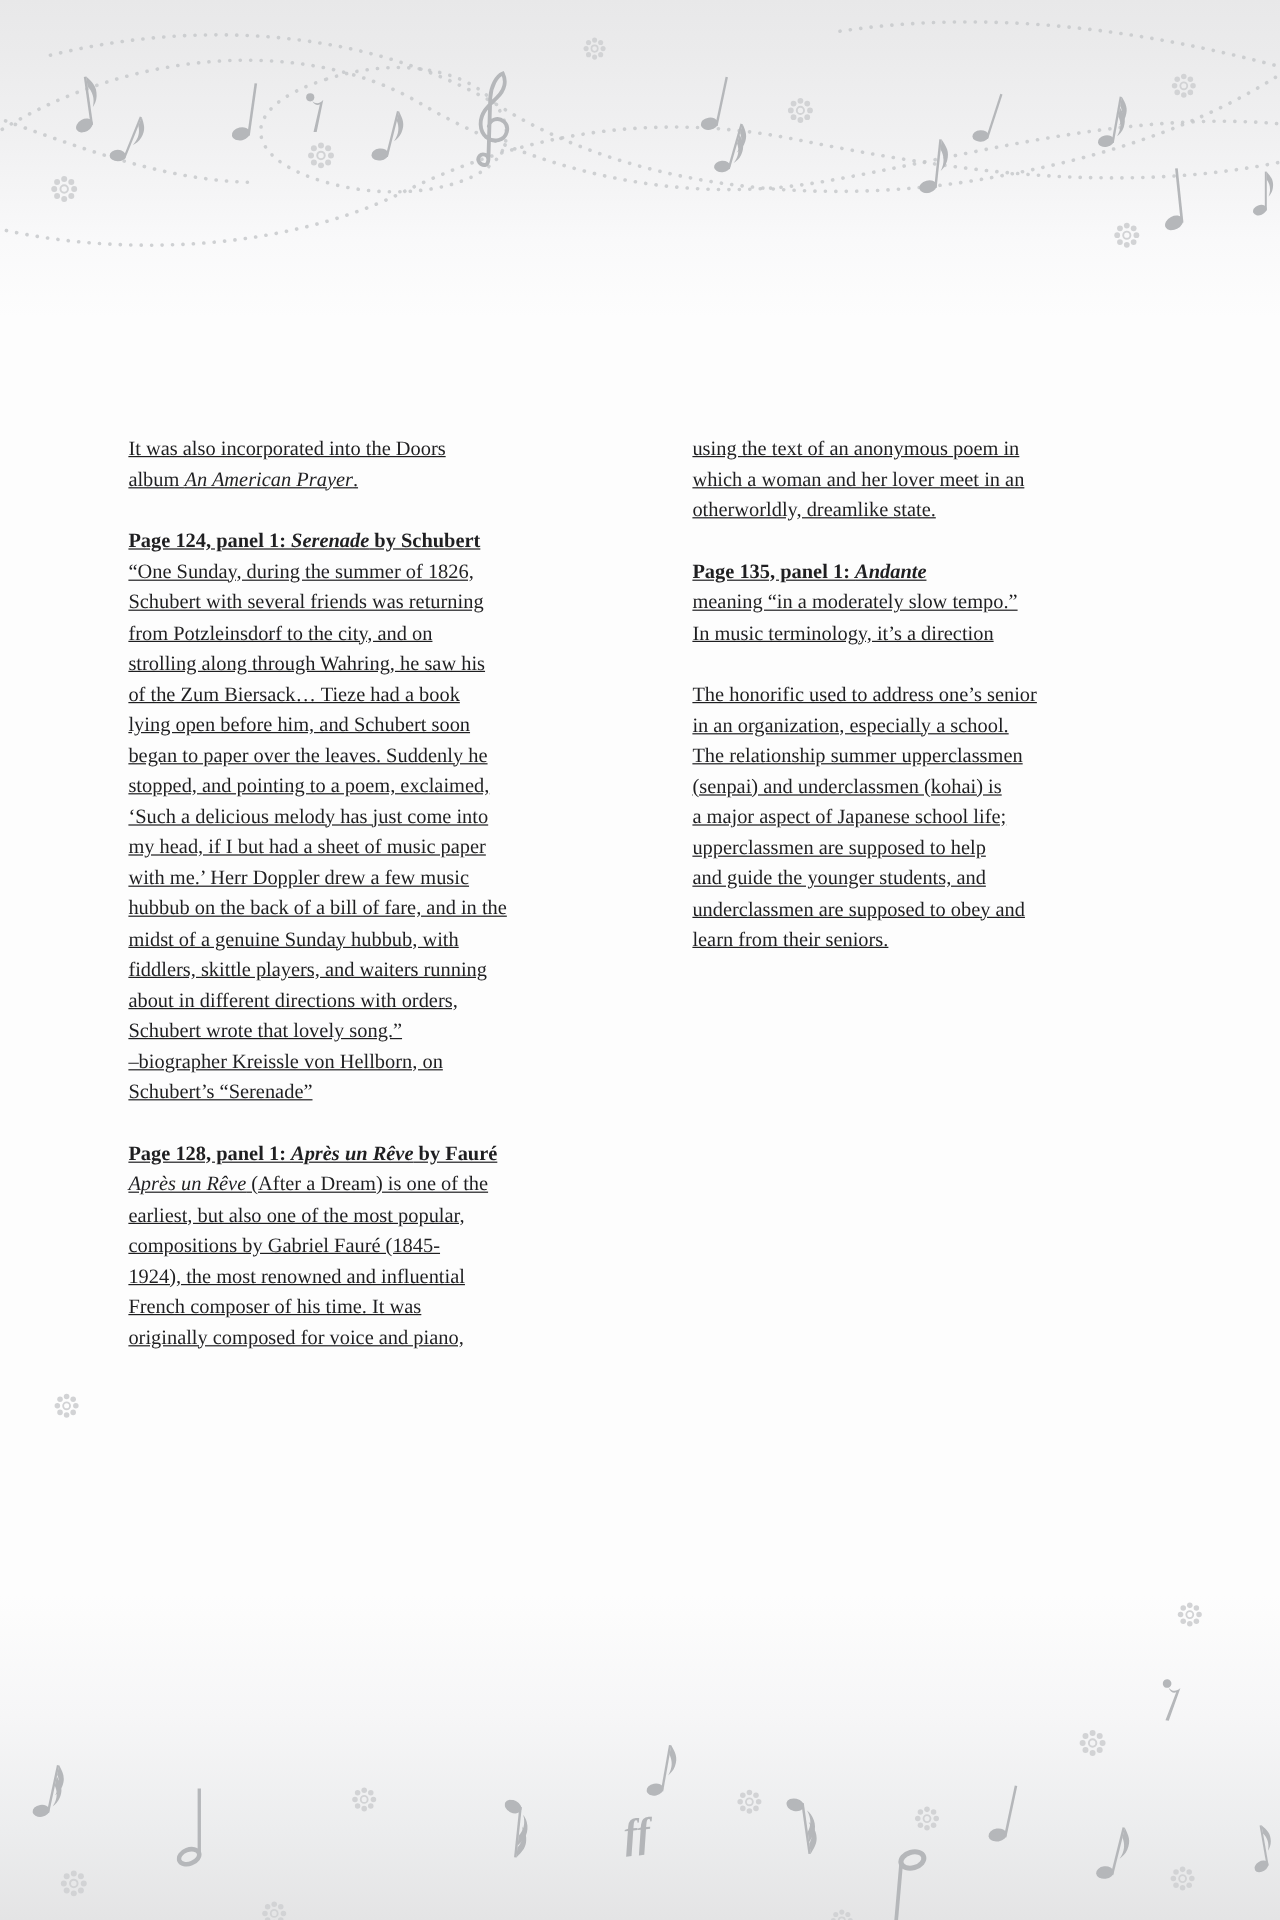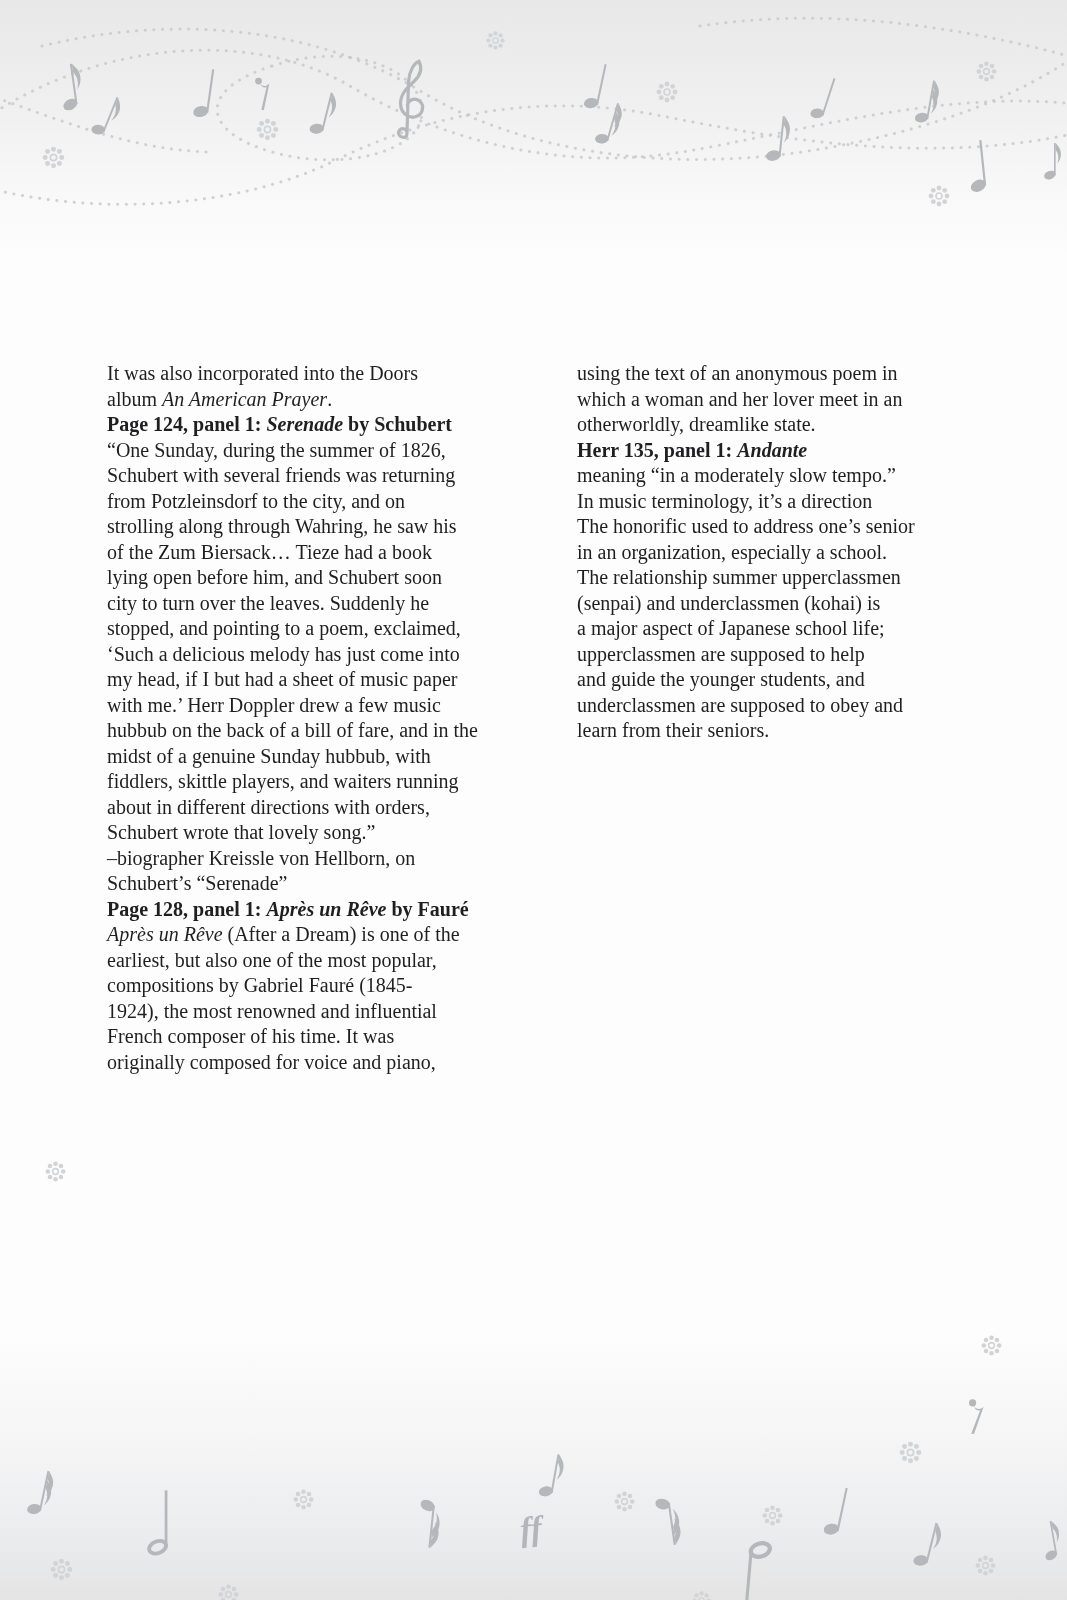--- a/index.html
+++ b/index.html
@@ -9,29 +9,29 @@
     overflow:hidden;
     font-family:"Liberation Serif",serif;
     background:linear-gradient(180deg,
       #e8e8e9 0px,#ebebec 45px,#f1f1f2 120px,#f9f9fa 200px,
       #fdfdfd 265px,#fdfdfd 1330px,#f6f6f7 1430px,#ecedee 1525px,#e4e4e5 1600px);
   }
   .dots-svg{position:absolute;left:0;top:0;}
   .dots-svg path{fill:none;stroke:#c7c9cb;stroke-width:3;stroke-linecap:round;stroke-dasharray:0.1 8.6;opacity:.85;}
   .column{
     position:absolute;top:361px;width:440px;
-    color:#1f1f21;font-size:20px;line-height:25.5px;
+    color:#1f1f21;font-size:17px;line-height:25.5px;text-decoration:underline;
   }
   .col-left{left:107px;}
   .col-right{left:577px;}
   .line{white-space:pre;}
   .s-i{font-style:italic;}
   .s-b{font-weight:bold;}
   .s-bi{font-weight:bold;font-style:italic;}
-  .block{}
+  .block{margin-top:26px;}
   .column > .block:first-child{margin-top:0;}
   .block.heading + .block.body{margin-top:0;}
   .deco{position:absolute;pointer-events:none;}
   .deco-note{color:#b5b7ba;}
   .deco-flower{color:#d2d3d5;}
   .dyn{
     position:absolute;color:#b3b5b8;
     font-family:"Liberation Serif",serif;
     font-weight:bold;font-style:italic;line-height:1;
   }
@@ -240,21 +240,21 @@
       <div class="block heading">
         <div class="line"><span class="s-b">Page 124, panel 1: </span><span class="s-bi">Serenade</span><span class="s-b"> by Schubert</span></div>
       </div>
       <div class="block body">
         <div class="line"><span>“One Sunday, during the summer of 1826,</span></div>
         <div class="line"><span>Schubert with several friends was returning</span></div>
         <div class="line"><span>from Potzleinsdorf to the city, and on</span></div>
         <div class="line"><span>strolling along through Wahring, he saw his</span></div>
         <div class="line"><span>of the Zum Biersack… Tieze had a book</span></div>
         <div class="line"><span>lying open before him, and Schubert soon</span></div>
-        <div class="line"><span>city to turn over the leaves. Suddenly he</span></div>
+        <div class="line"><span>began to paper over the leaves. Suddenly he</span></div>
         <div class="line"><span>stopped, and pointing to a poem, exclaimed,</span></div>
         <div class="line"><span>‘Such a delicious melody has just come into</span></div>
         <div class="line"><span>my head, if I but had a sheet of music paper</span></div>
         <div class="line"><span>with me.’ Herr Doppler drew a few music</span></div>
         <div class="line"><span>hubbub on the back of a bill of fare, and in the</span></div>
         <div class="line"><span>midst of a genuine Sunday hubbub, with</span></div>
         <div class="line"><span>fiddlers, skittle players, and waiters running</span></div>
         <div class="line"><span>about in different directions with orders,</span></div>
         <div class="line"><span>Schubert wrote that lovely song.”</span></div>
         <div class="line"><span>–biographer Kreissle von Hellborn, on</span></div>
@@ -272,21 +272,21 @@
         <div class="line"><span>originally composed for voice and piano,</span></div>
       </div>
     </div>
   <div class="column col-right">
       <div class="block body">
         <div class="line"><span>using the text of an anonymous poem in</span></div>
         <div class="line"><span>which a woman and her lover meet in an</span></div>
         <div class="line"><span>otherworldly, dreamlike state.</span></div>
       </div>
       <div class="block heading">
-        <div class="line"><span class="s-b">Herr 135, panel 1: </span><span class="s-bi">Andante</span></div>
+        <div class="line"><span class="s-b">Page 135, panel 1: </span><span class="s-bi">Andante</span></div>
       </div>
       <div class="block body">
         <div class="line"><span>meaning “in a moderately slow tempo.”</span></div>
         <div class="line"><span>In music terminology, it’s a direction</span></div>
       </div>
       <div class="block body">
         <div class="line"><span>The honorific used to address one’s senior</span></div>
         <div class="line"><span>in an organization, especially a school.</span></div>
         <div class="line"><span>The relationship summer upperclassmen</span></div>
         <div class="line"><span>(senpai) and underclassmen (kohai) is</span></div>

